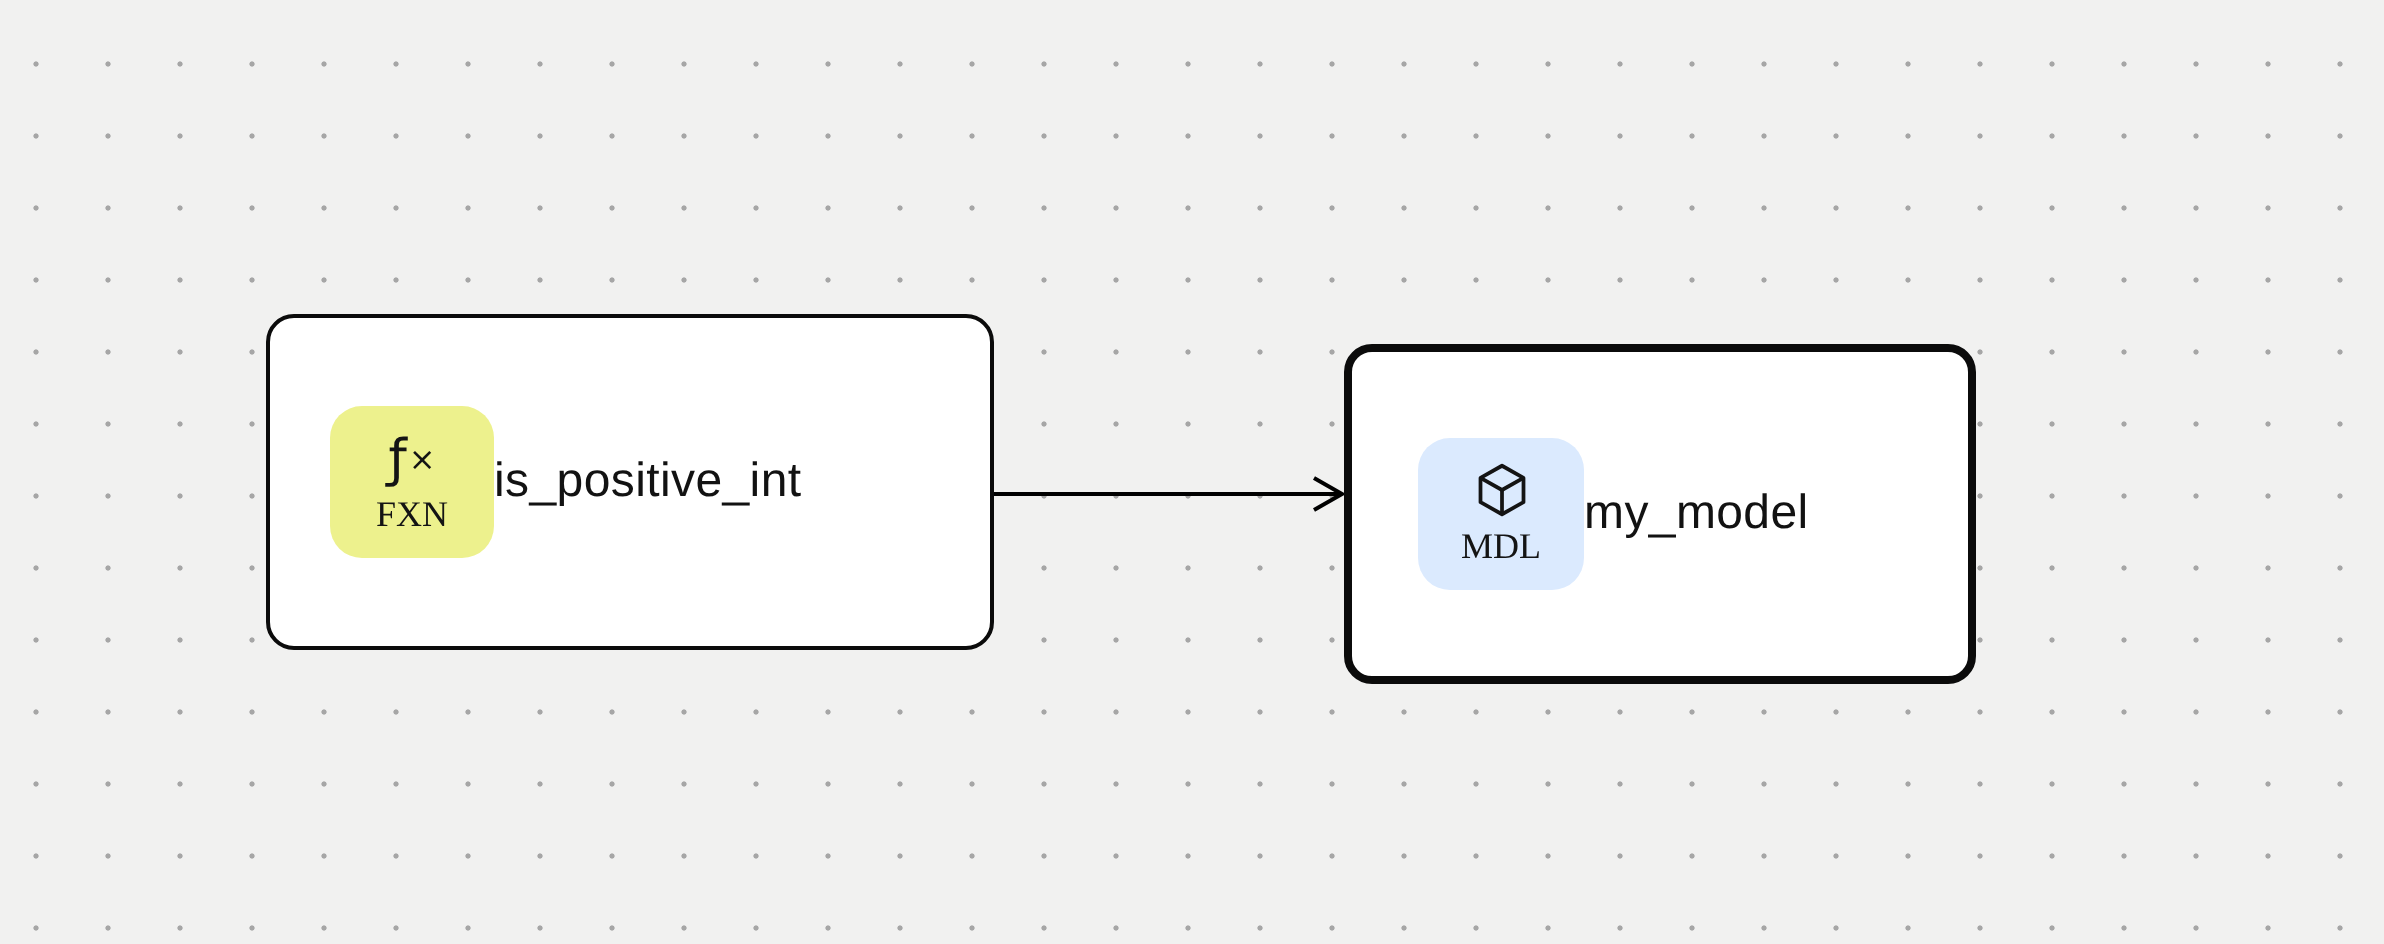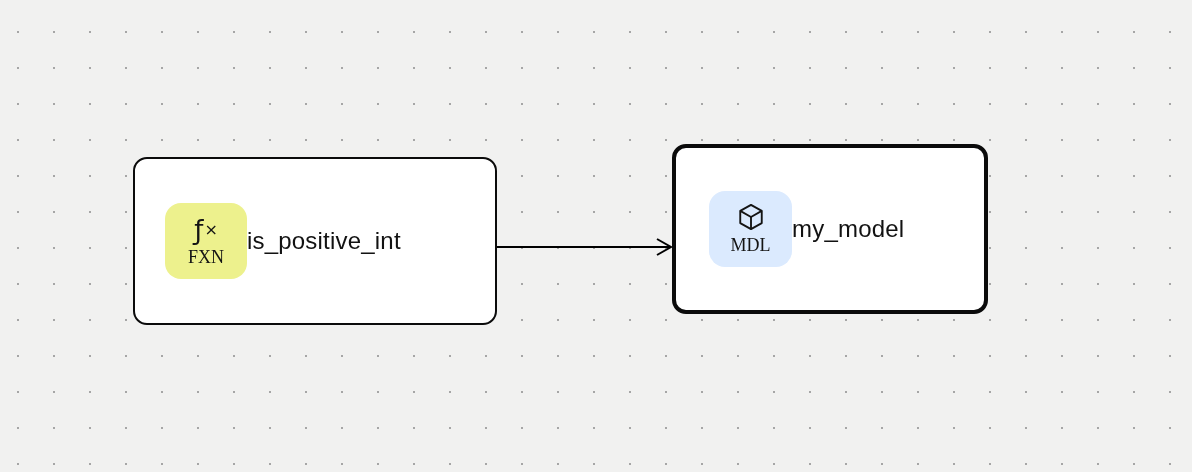--- a/index.html
+++ b/index.html
@@ -25,21 +25,21 @@
   }
   .node {
     position: absolute;
     box-sizing: border-box;
     display: flex; align-items: center;
     background: #ffffff;
     border: 2px solid #0b0b0b;
     border-radius: 14px;
   }
   .node-1 { left: 133px; top: 157px; width: 364px; height: 168px; padding-left: 30px; }
-  .node-2 { left: 672px; top: 144px; width: 316px; height: 170px; padding-left: 33px; }
+  .node-2 { left: 672px; top: 172px; width: 316px; height: 170px; padding-left: 33px; }
   .node.selected { border-width: 4px; }
   .badge {
     flex: 0 0 auto;
     width: 82px; height: 76px;
     border-radius: 16px;
     display: flex; flex-direction: column;
     align-items: center; justify-content: center;
     gap: 1px;
   }
   .badge-fxn { background: #edf18d; }

